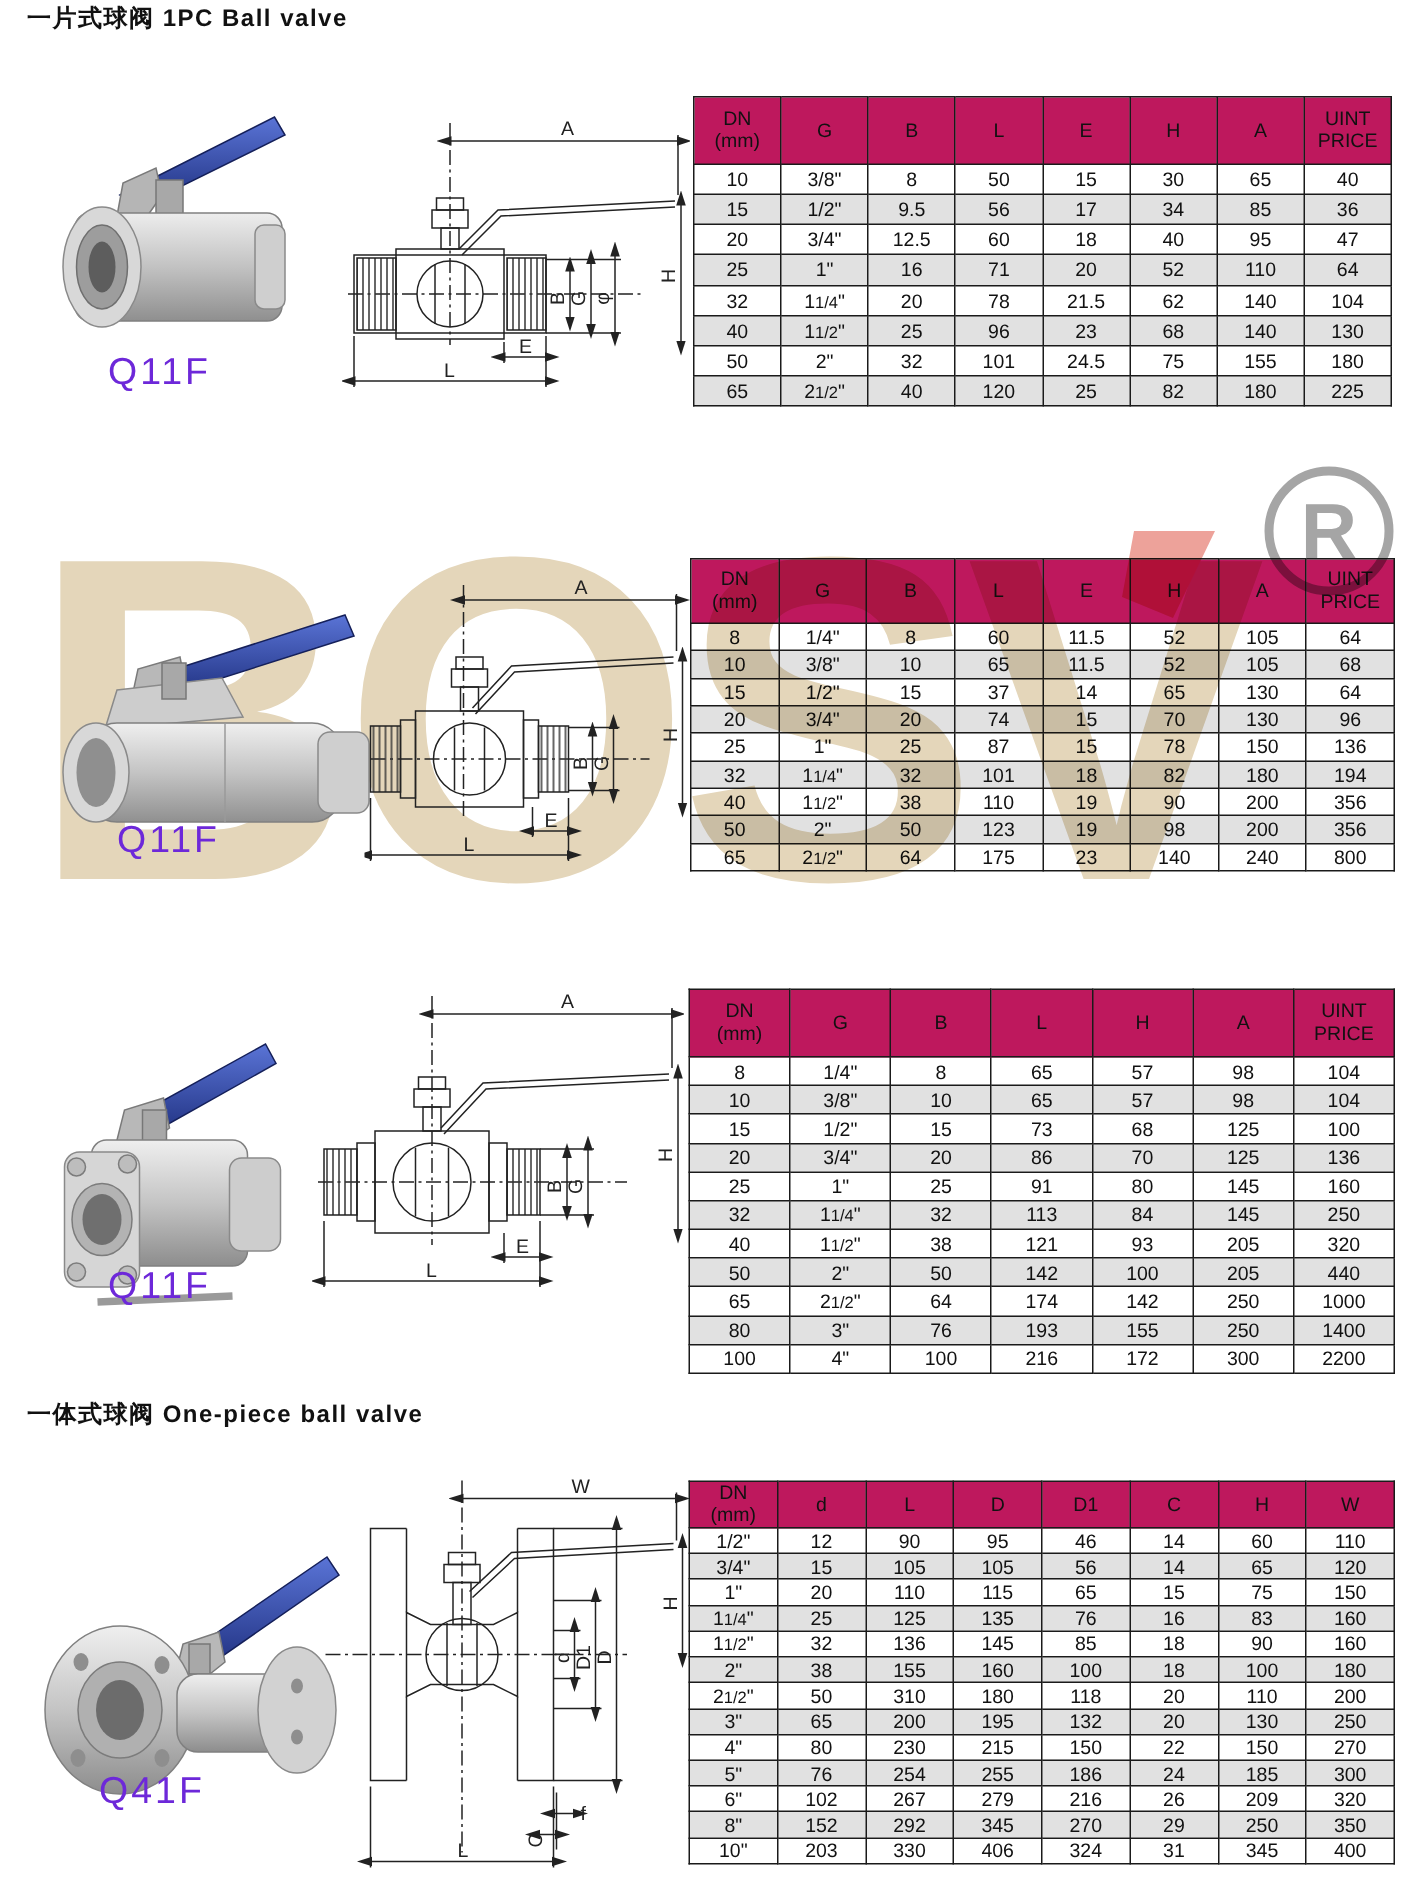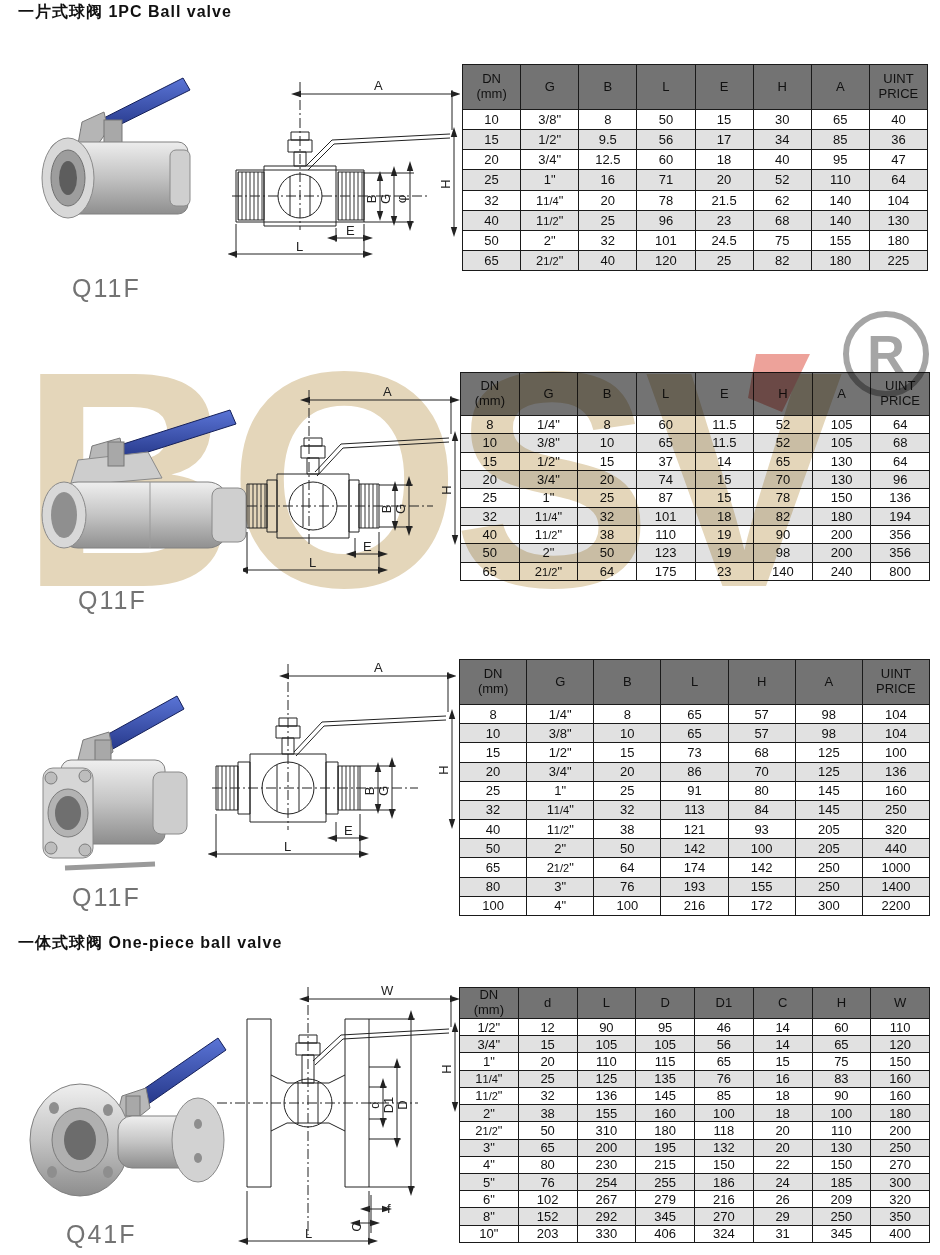--- a/index.html
+++ b/index.html
@@ -1,24 +1,24 @@
 <!DOCTYPE html>
 <html><head>
 <meta charset="utf-8">
 <style>
   html,body{margin:0;padding:0;background:#fff;}
   #page{position:relative;width:940px;height:1255px;background:#fff;overflow:hidden;
         font-family:"Liberation Sans","DejaVu Sans",sans-serif;color:#111;}
   .section-title{position:absolute;font-size:16px;font-weight:bold;letter-spacing:1px;z-index:3;white-space:nowrap;}
-  .model-label{position:absolute;font-size:25px;letter-spacing:2px;color:#737373;z-index:3;margin-top:40px;}
+  .model-label{position:absolute;font-size:25px;letter-spacing:2px;color:#6d28d9;z-index:3;}
   .tablebox{position:absolute;z-index:1;}
   table.spec{width:100%;height:100%;border-collapse:collapse;table-layout:fixed;}
   table.spec th,table.spec td{border:1.5px solid #1a1a1a;text-align:center;vertical-align:middle;
        font-size:13px;padding:0 2px;color:#111;}
-  table.spec th{background:#737373;font-weight:normal;white-space:pre-line;line-height:1.15;}
+  table.spec th{background:#be185d;font-weight:normal;white-space:pre-line;line-height:1.15;}
   table.spec tr.alt td{background:#e1e1e1;}
   .t1 th{height:44px;} .t2 th{height:42px;} .t3 th{height:44px;} .t4 th{height:30px;}
   .frac{font-size:11px;}
   .wm{position:absolute;left:28px;top:298px;width:912px;height:302px;z-index:2;
       mix-blend-mode:multiply;pointer-events:none;}
   .art{position:absolute;z-index:3;}
   svg text{font-family:"Liberation Sans","DejaVu Sans",sans-serif;}
   .dwg line,.dwg polyline,.dwg path,.dwg rect,.dwg circle,.dwg ellipse,.dwg polygon{vector-effect:non-scaling-stroke;}
 </style>
 </head>

